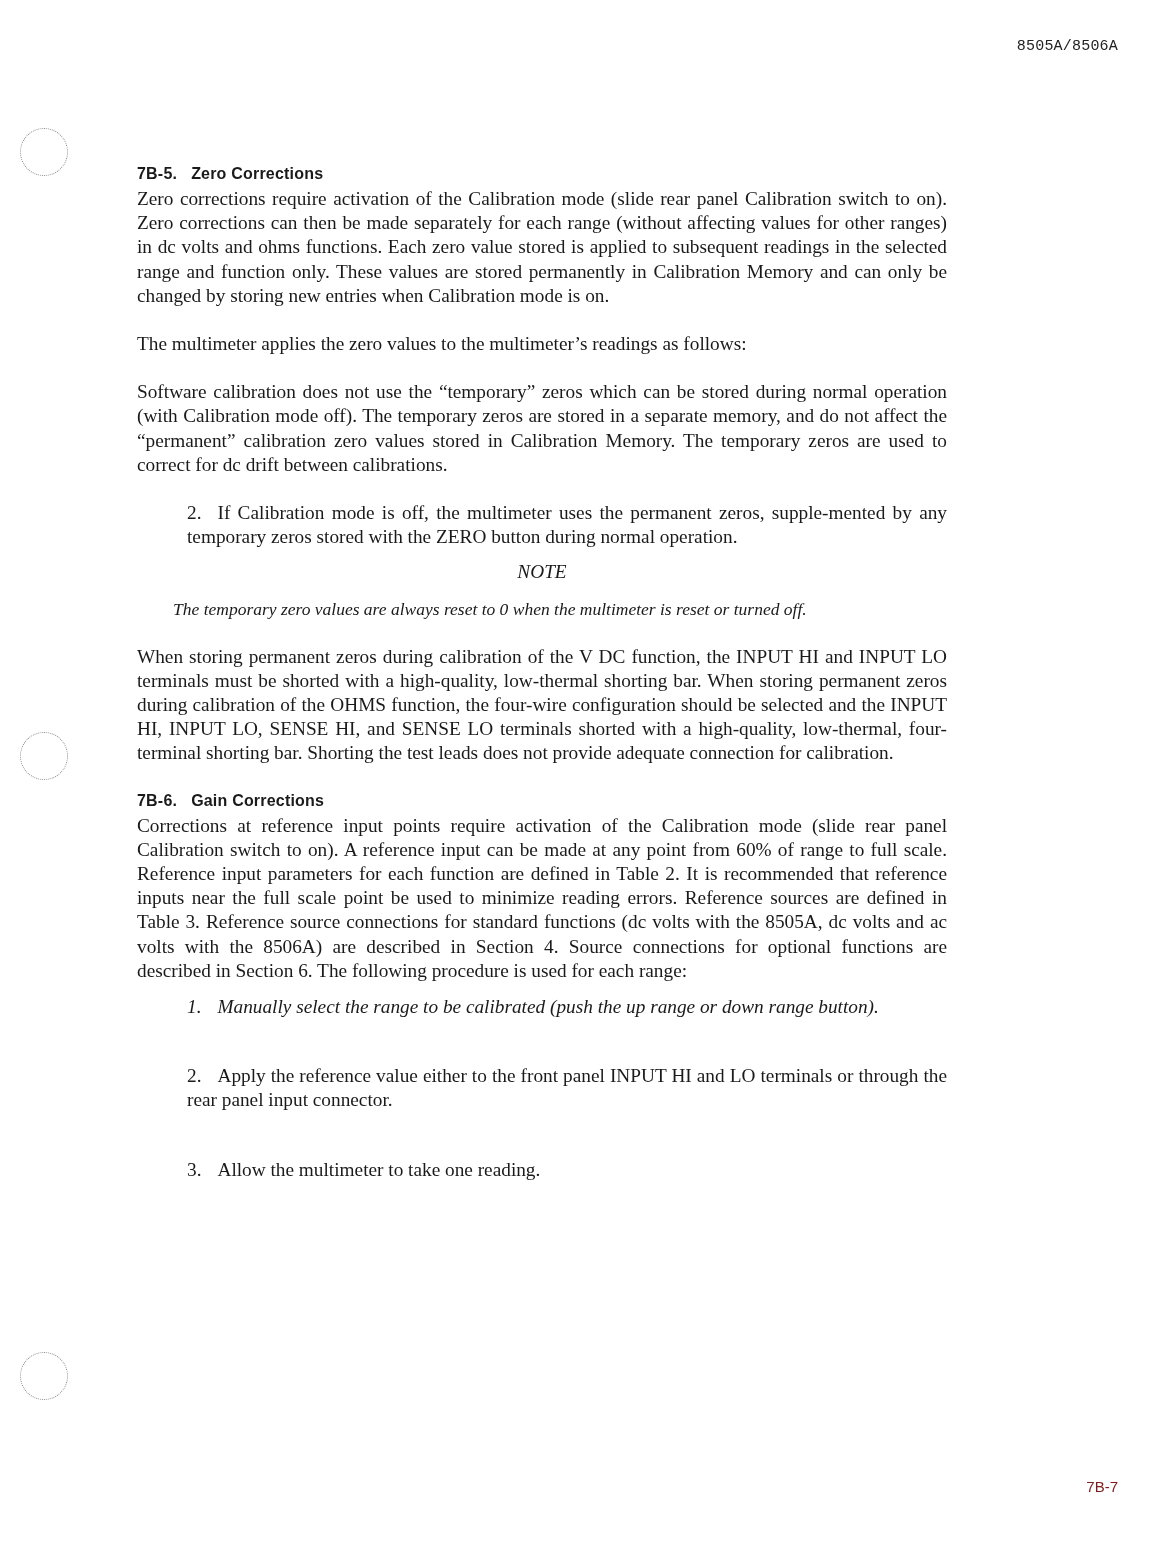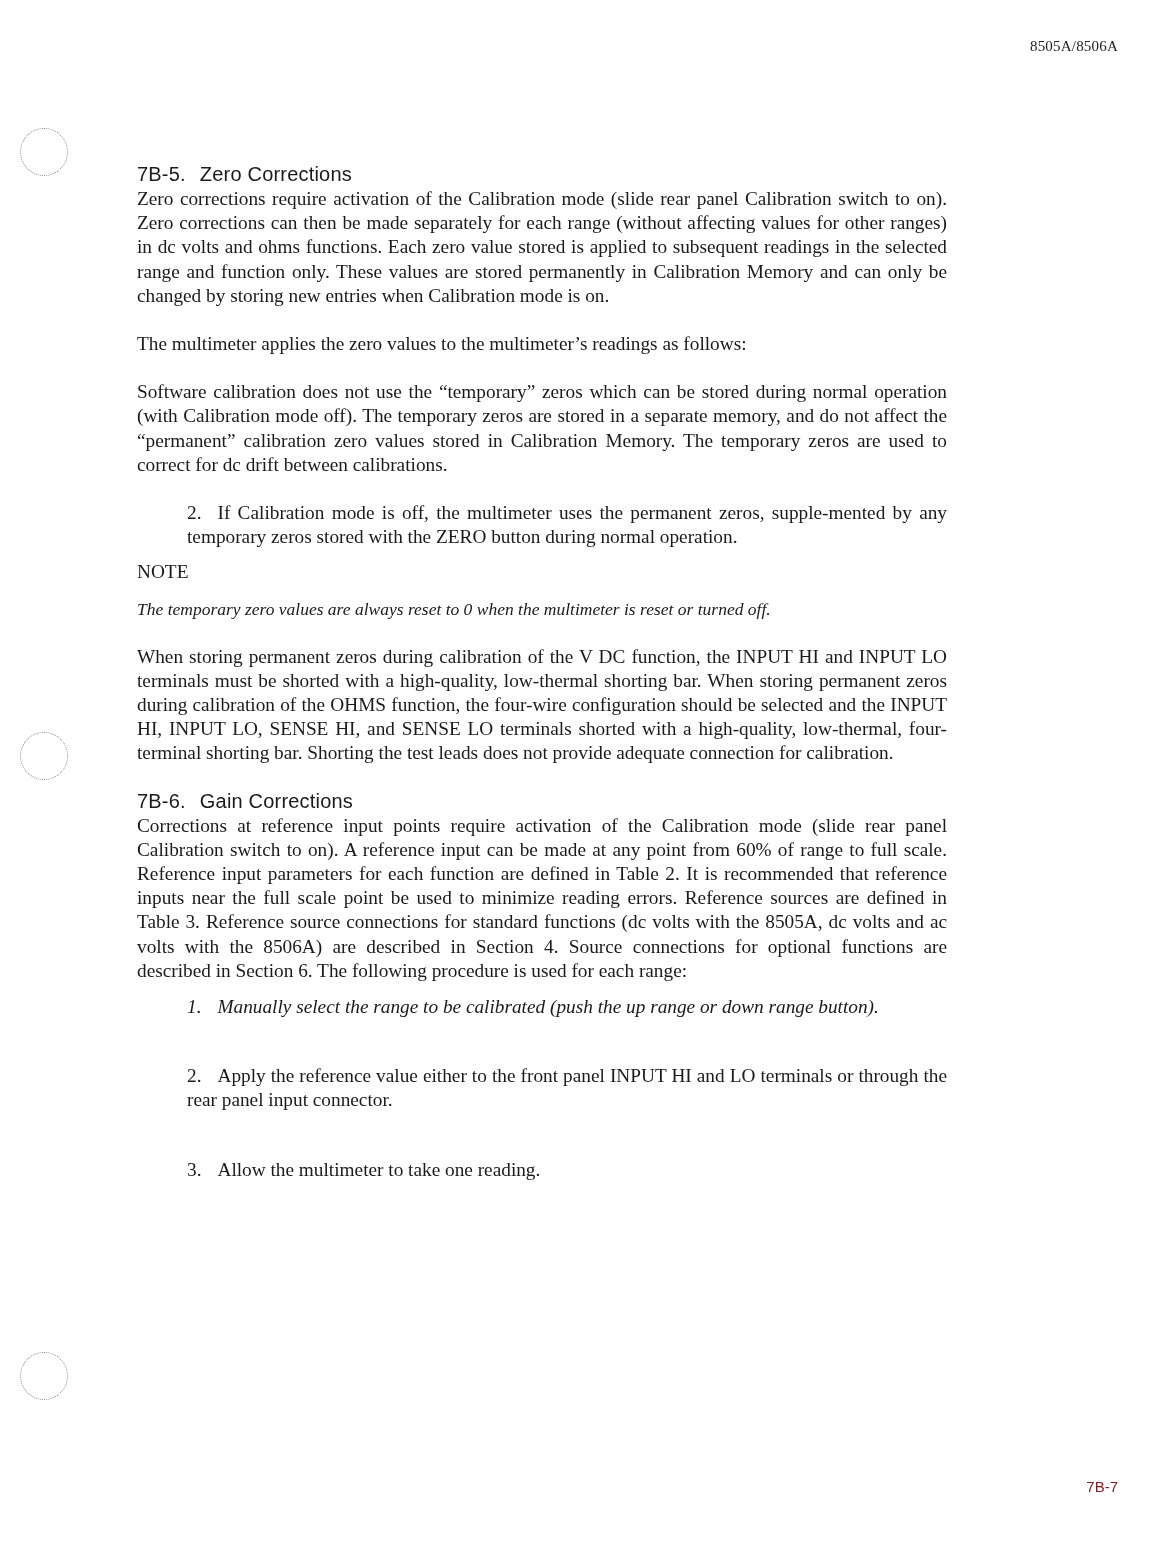--- a/index.html
+++ b/index.html
@@ -1,28 +1,28 @@
 <!DOCTYPE html>
 <html><head>
 <meta charset="utf-8">
 <style>
   html, body { margin: 0; padding: 0; background: #ffffff; }
   body { width: 1176px; height: 1544px; position: relative; overflow: hidden; color: #1a1a1a; }
-  .header-id { position: absolute; top: 38px; right: 58px; font-family: Liberation Serif, serif; font-size: 15px; color: #222; letter-spacing: 0.2px; }
+  .header-id { position: absolute; top: 38px; right: 58px; font-family: Liberation Mono, monospace; font-size: 15px; color: #222; letter-spacing: 0.2px; }
   .footer-page { position: absolute; top: 1478px; right: 58px; font-family: "Liberation Sans", sans-serif; font-size: 15px; color: #7f1d1d; }
   .hole { position: absolute; left: 20px; width: 46px; height: 46px; border-radius: 50%; border: 1px dotted #888; }
   .content { position: absolute; left: 137px; width: 810px; top: 163px; font-family: "Liberation Serif", serif; font-size: 19.3px; line-height: 24.2px; }
-  .heading { font-family: "Liberation Sans", sans-serif; font-weight: normal; font-size: 20px; line-height: 22px; margin: 0 0 2px 0; letter-spacing: 0.2px; }
+  .heading { font-family: "Liberation Sans", sans-serif; font-weight: bold; font-size: 16px; line-height: 22px; margin: 0 0 2px 0; letter-spacing: 0.2px; }
   .heading .num { margin-right: 14px; }
   p { margin: 0; text-align: justify; }
   .gap { margin-top: 24px; }
   .list-item { margin-left: 50px; text-align: justify; }
   .list-item .n { margin-right: 16px; }
-  .note-title { text-align: left; margin-top: 11px; }
-  .note-body { font-style: italic; margin-right: 40px; margin-top: 12px; font-size: 17.5px; line-height: 24px; }
+  .note-title { text-align: center; font-style: italic; margin-top: 11px; }
+  .note-body { font-style: italic; margin-left: 36px; margin-right: 40px; margin-top: 12px; font-size: 17.5px; line-height: 24px; }
   .step { margin-left: 50px; text-align: justify; margin-top: 45px; }
   .step .n { margin-right: 16px; }
 </style>
 </head>
 <body>
 
 <div class="header-id">8505A/8506A</div>
 
 <div class="hole" style="top:128px;"></div>
 <div class="hole" style="top:732px;"></div>

